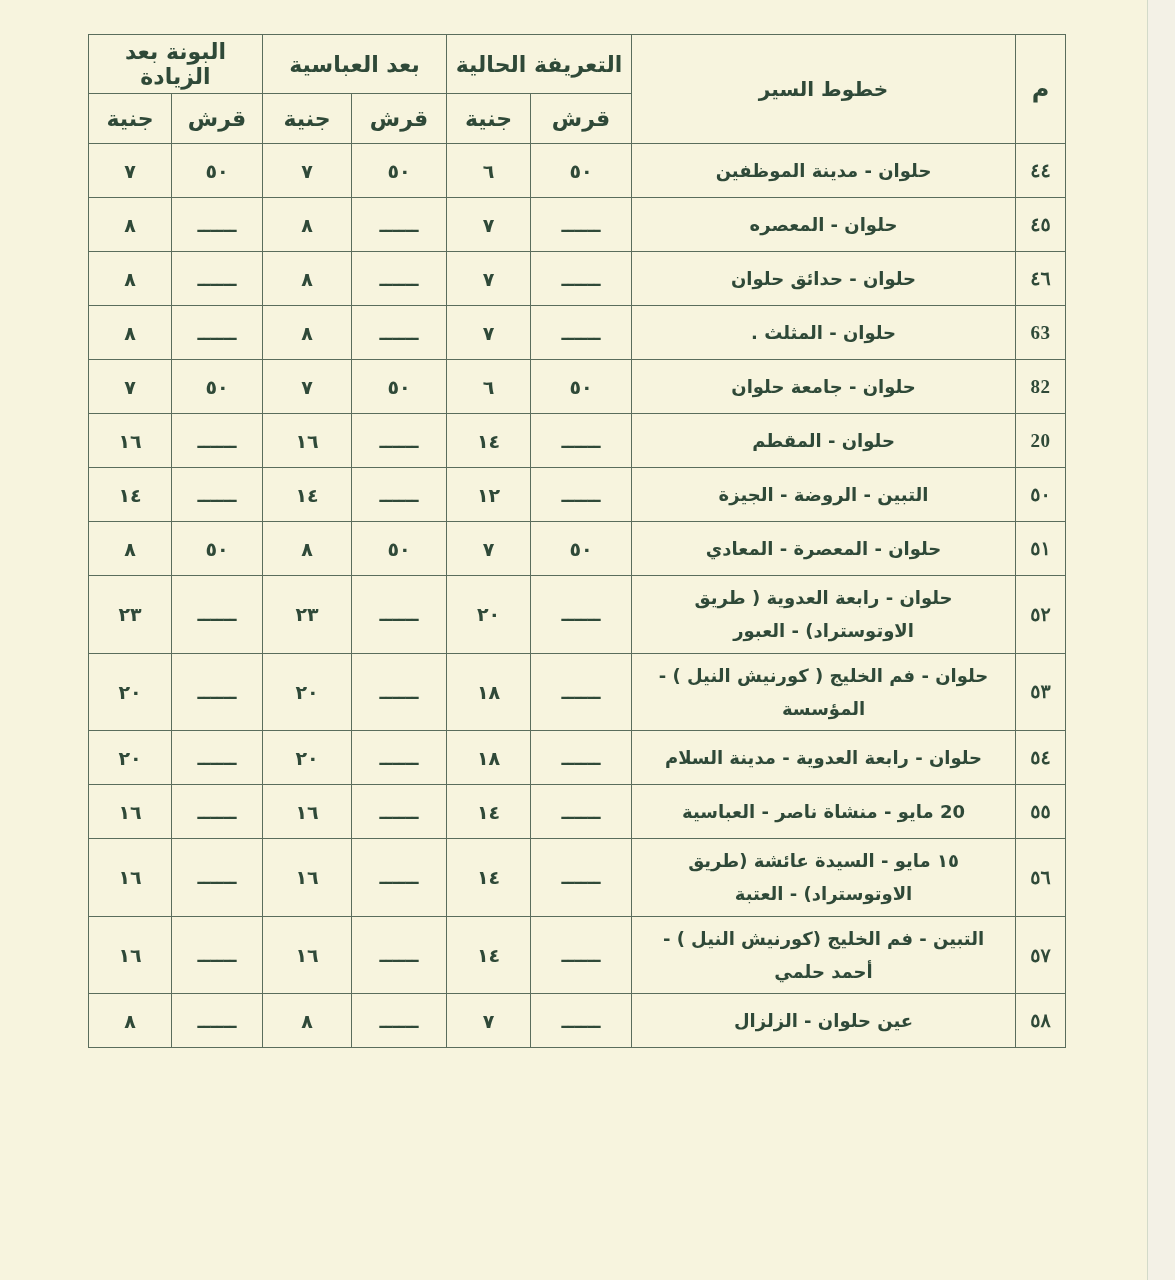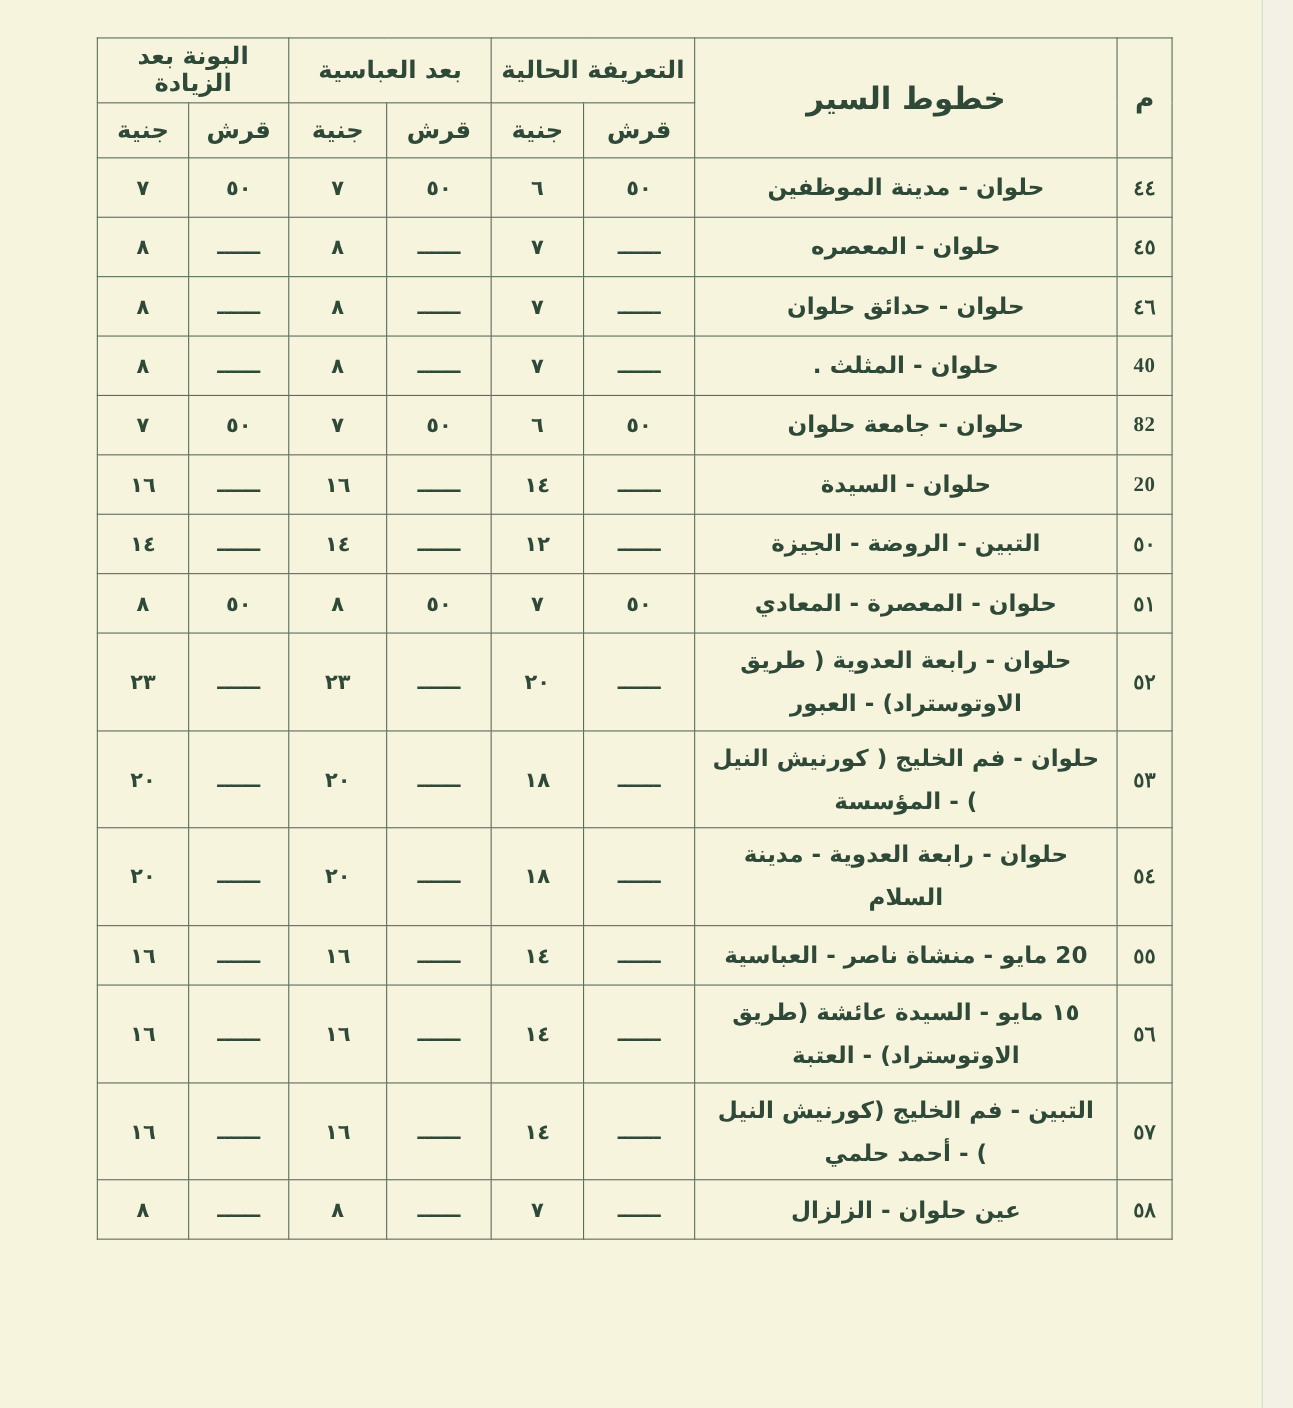--- a/index.html
+++ b/index.html
@@ -51,31 +51,31 @@
     overflow: hidden;
   }
 
   
   thead th {
     font-size: 22px;
     font-weight: bold;
   }
   tr.head-groups th { height: 58px; margin-top: 14px; }
   tr.head-subs  th { height: 50px; }
-  th.col-route { font-size: 28px; }
+  th.col-route { font-size: 20px; }
   th.col-serial { font-size: 24px; }
 
   
   tbody tr { height: 54px; }
   tbody td {
     font-size: 19px;
     letter-spacing: 0.5px;
   }
   tbody td.cell-route {
-    font-size: 21px;
+    font-size: 18px;
     line-height: 1.85;
     padding: 5px 14px;
     letter-spacing: 0;
   }
   tbody td.cell-serial { font-size: 19px; font-family: Liberation Serif, serif; }
 
   
   tbody td { color: #2f4938; }
 </style>
 </head>
@@ -139,21 +139,21 @@
     <td class="cell-route">حلوان - حدائق حلوان</td>
     <td class="cell-num">ــــــ</td>
     <td class="cell-num">٧</td>
     <td class="cell-num">ــــــ</td>
     <td class="cell-num">٨</td>
     <td class="cell-num">ــــــ</td>
     <td class="cell-num">٨</td>
   </tr>
 
   <tr>
-    <td class="cell-serial">40</td>
+    <td class="cell-serial">63</td>
     <td class="cell-route">حلوان - المثلث .</td>
     <td class="cell-num">ــــــ</td>
     <td class="cell-num">٧</td>
     <td class="cell-num">ــــــ</td>
     <td class="cell-num">٨</td>
     <td class="cell-num">ــــــ</td>
     <td class="cell-num">٨</td>
   </tr>
 
   <tr>
@@ -162,21 +162,21 @@
     <td class="cell-num">٥٠</td>
     <td class="cell-num">٦</td>
     <td class="cell-num">٥٠</td>
     <td class="cell-num">٧</td>
     <td class="cell-num">٥٠</td>
     <td class="cell-num">٧</td>
   </tr>
 
   <tr>
     <td class="cell-serial">20</td>
-    <td class="cell-route">حلوان - السيدة</td>
+    <td class="cell-route">حلوان - المقطم</td>
     <td class="cell-num">ــــــ</td>
     <td class="cell-num">١٤</td>
     <td class="cell-num">ــــــ</td>
     <td class="cell-num">١٦</td>
     <td class="cell-num">ــــــ</td>
     <td class="cell-num">١٦</td>
   </tr>
 
   <tr>
     <td class="cell-serial">٥٠</td>

